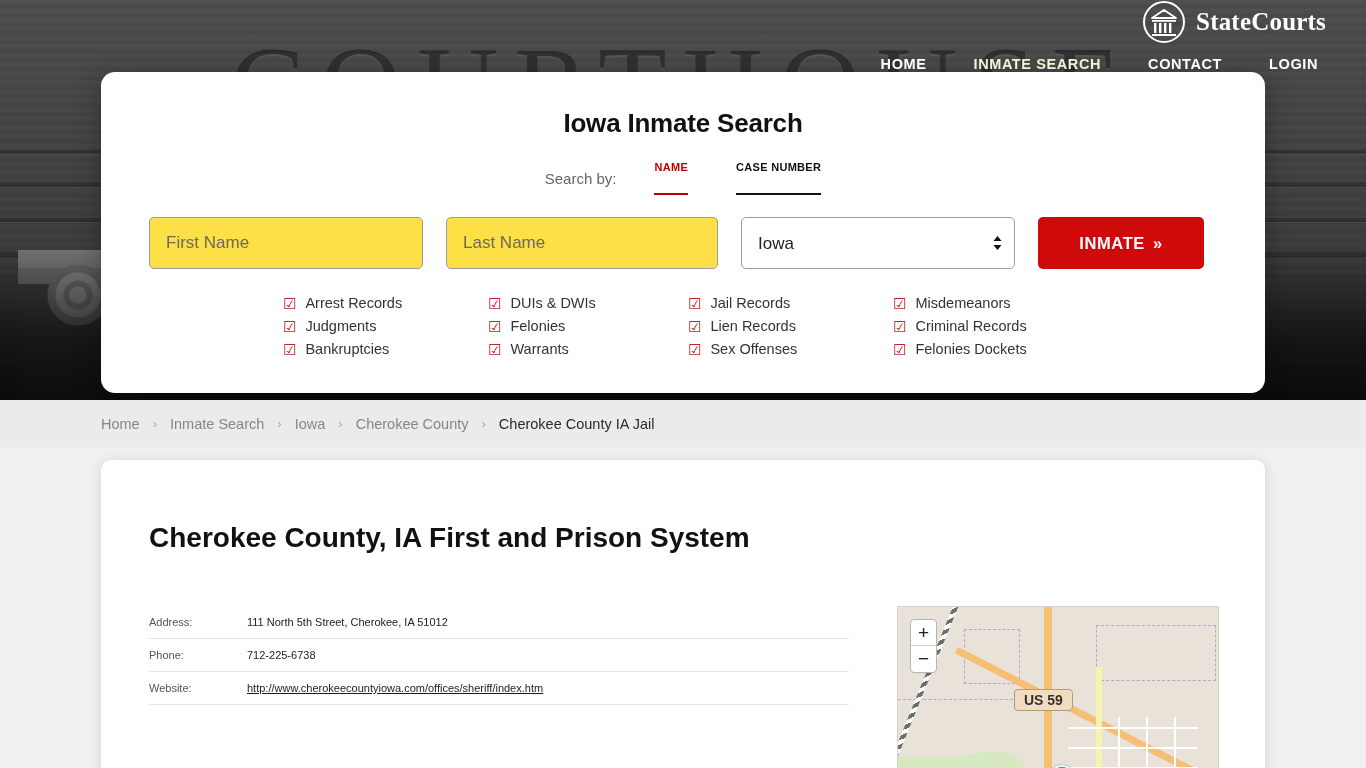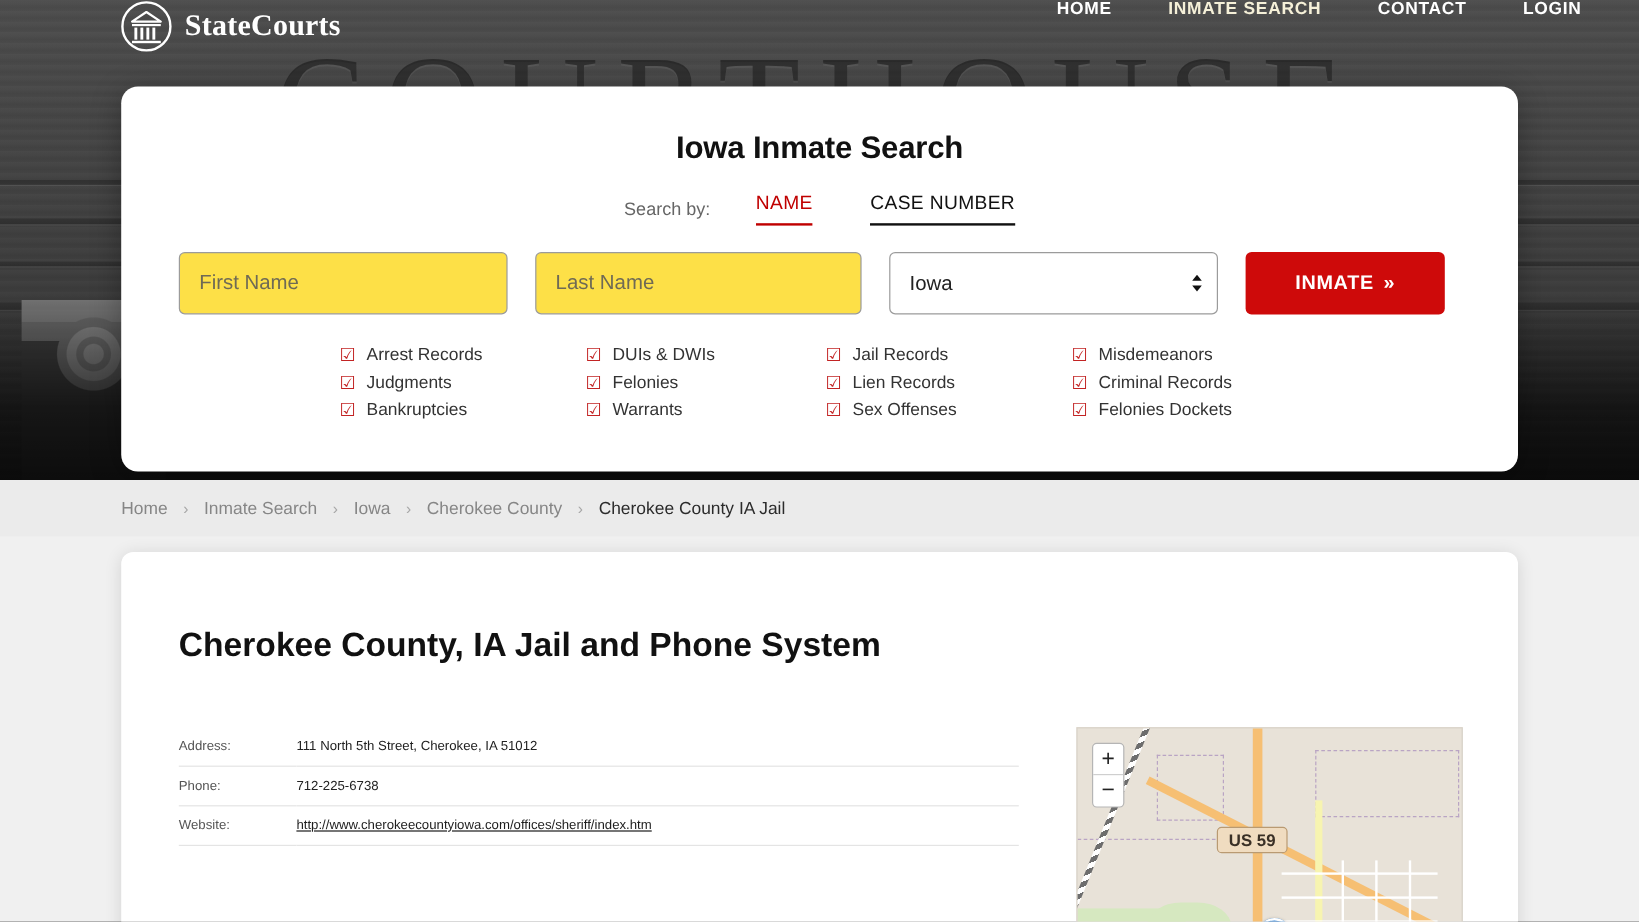--- a/index.html
+++ b/index.html
@@ -52,23 +52,24 @@
     position:absolute; bottom: 0px; left: 18px; width: 120px; height: 150px;
     background:
       radial-gradient(circle at 50% 30%, #8e8e8e 0 8px, #6f6f6f 9px 14px, #8a8a8a 15px 22px, #6a6a6a 23px 30px, rgba(0,0,0,0) 31px),
       linear-gradient(180deg, #7a7a7a 0 18px, #6a6a6a 18px 34px, #3b3b3b 34px 100%);
     opacity:.85;
   }
 
   
   .topbar {
     position: absolute; top: 0; left: 0; right: 0; height: 72px;
-    display: flex; align-items: flex-start; justify-content: space-between;
+    display: flex; align-items: flex-end; justify-content: space-between;
     padding: 0 40px 0 100px;
     z-index: 6;
+    flex-direction: column;
   }
   .brand { display: flex; align-items: center; gap: 10px; }
   .brand-logo { width: 44px; height: 44px; display:block; }
   .brand-name {
     font-family: "Liberation Serif", serif;
     font-size: 25px; font-weight: bold; color: #ffffff;
     letter-spacing: .2px;
   }
   .mainnav { display: flex; align-items: center; gap: 47px; padding-right: 8px;}
   .mainnav a {
@@ -89,22 +90,22 @@
   .search-title {
     text-align: center; font-size: 26px; font-weight: bold; color: #111;
     margin: 14px 0 0 0; letter-spacing: -.2px;
   }
   .searchby-row {
     display: flex; align-items: center; justify-content: center;
     gap: 38px; margin-top: 22px;
   }
   .searchby-label { color: #666; font-size: 15px; }
   .tab {
-    font-size: 16px; font-weight: normal; letter-spacing: .3px;
-    padding-bottom: 7px; cursor: pointer;
+    font-size: 11px; font-weight: bold; letter-spacing: .3px;
+    padding-bottom: 20px; cursor: pointer;
   }
   .tab.name { color: #c00000; border-bottom: 2.5px solid #c00000; }
   .tab.case { color: #111; border-bottom: 2.5px solid #111; margin-left: 10px; }
 
   .form-row {
     display: flex; align-items: center; gap: 23px;
     margin-top: 22px;
   }
   .field {
     height: 52px; border-radius: 5px;
@@ -349,21 +350,21 @@
   <a href="#" class="crumb">Inmate Search</a>
   <span class="crumb-sep">›</span>
   <a href="#" class="crumb">Iowa</a>
   <span class="crumb-sep">›</span>
   <a href="#" class="crumb">Cherokee County</a>
   <span class="crumb-sep">›</span>
   <span class="crumb current">Cherokee County IA Jail</span>
 </div>
 
 <div class="content-card">
-  <h2 class="page-title">Cherokee County, IA Jail and Phone System</h2>
+  <h2 class="page-title">Cherokee County, IA First and Prison System</h2>
 
   <div class="lower">
     <div>
       <table class="info-table">
         <tbody>
             <tr>
           <td class="k">Address:</td>
           <td>111 North 5th Street, Cherokee, IA 51012</td>
         </tr>
         <tr>

